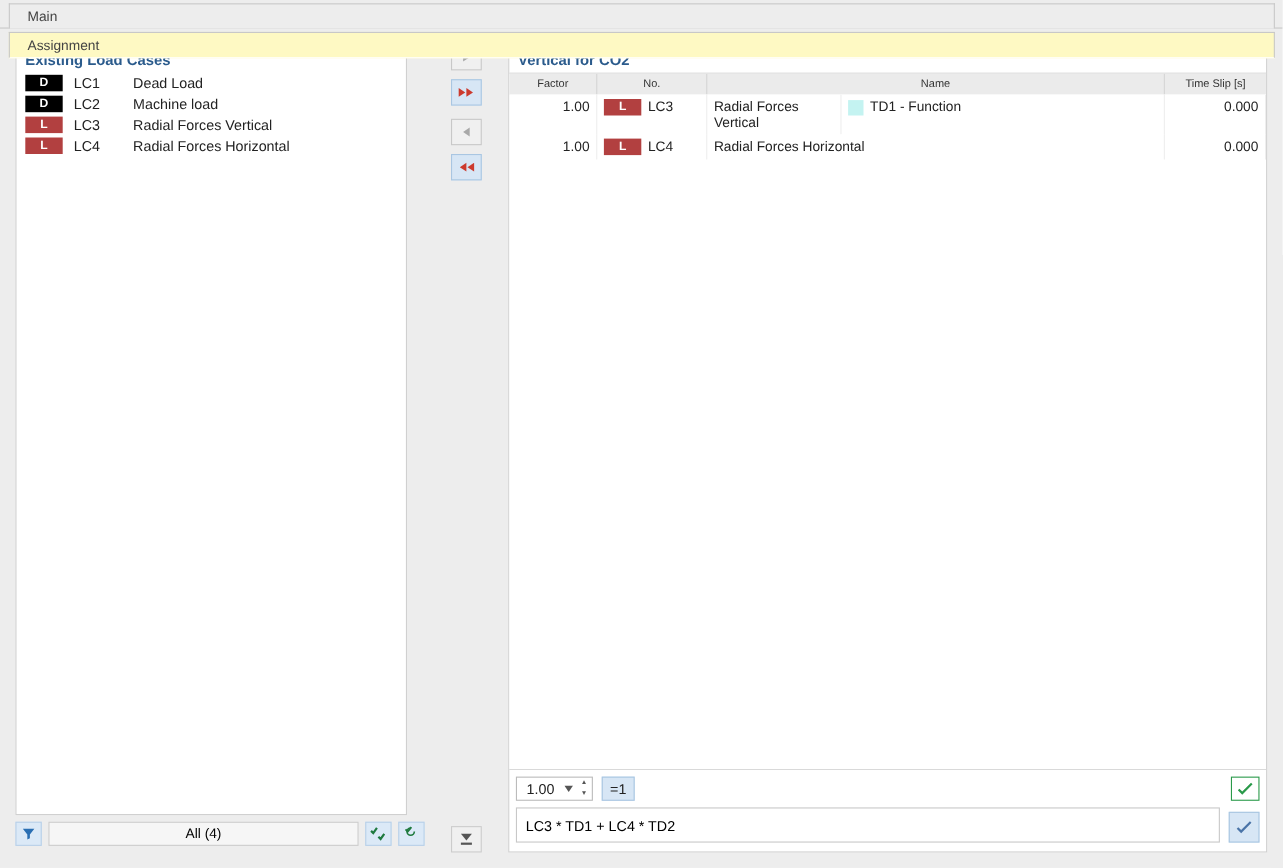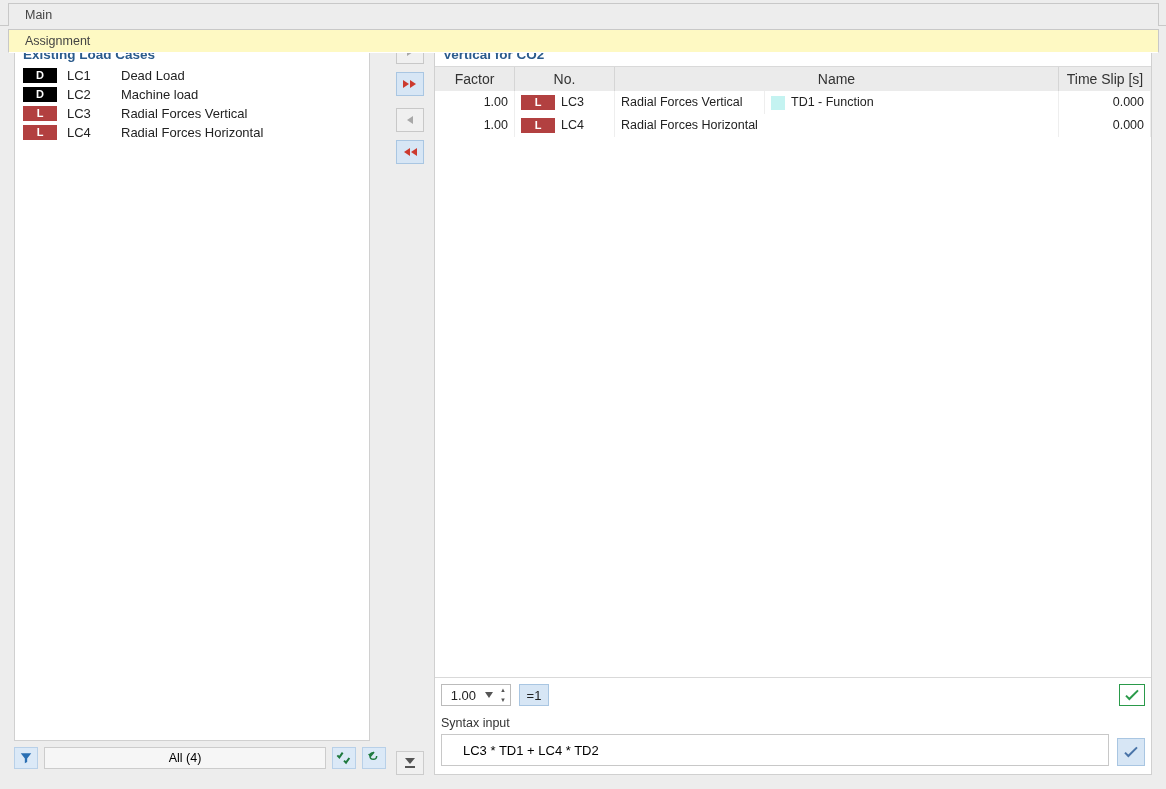--- a/index.html
+++ b/index.html
@@ -34,21 +34,21 @@
   }
   .tab.active {
     background: #fef9c3;
     position: relative;
     z-index: 2;
     border-bottom: 1px solid #fff;
   }
   .main-area {
     display: flex;
     padding: 14px;
-    gap: 8px;
+    gap: 22px;
     height: calc(789px - 26px);
   }
   .panel {
     background: #fff;
     border: 1px solid #d0d0d0;
     display: flex;
     flex-direction: column;
   }
   .panel-left {
     width: 356px;
@@ -140,21 +140,21 @@
     border-bottom: 1px solid #d9d9d9;
     flex: 1;
     display: flex;
     flex-direction: column;
     overflow: hidden;
   }
   .grid-head {
     display: flex;
     background: #ebebeb;
     color: #333;
-    font-size: 14px;
+    font-size: 10px;
   }
   .gh, .gc { border-right: 1px solid #d5d5d5; padding: 4px 6px; }
   .grid-head .gh { text-align: center; }
   .col-factor { width: 80px; text-align: right; }
   .col-no { width: 100px; }
   .col-name { flex: 1; }
   .col-td { width: 294px; }
   .col-slip { width: 92px; text-align: right; border-right: none; }
   .grid-body { flex:1; overflow:auto; background:#fff; }
   .grid-row { display:flex; font-size:12.5px; }
@@ -192,21 +192,21 @@
     align-items:center;
     justify-content:center;
     cursor:pointer;
   }
   .syntax-block { padding: 0 6px 8px 6px; display:flex; align-items:flex-end; gap:8px; }
   .syntax-label { font-size:12.5px; color:#333; padding:4px 0; }
   .syntax-input {
     width: 100%;
     height: 32px;
     border: 1px solid #c8c8c8;
-    padding: 6px 21px;
+    padding: 6px 8px;
     font-size: 13px;
     outline: none;
     font-family: inherit;
   }
   .syntax-col { flex:1; }
   .confirm-btn {
     width: 28px; height: 28px;
     background:#d7e6f5;
     border:1px solid #a9c6e2;
     display:flex; align-items:center; justify-content:center;
@@ -368,23 +368,20 @@
         </div>
         <div class="eq1-btn">=1</div>
         <div class="spacer"></div>
         <div class="check-green">
           <svg width="16" height="14" viewBox="0 0 24 20">
               <path stroke="#2a9a4a" stroke-width="3" fill="none" d="M3 11l5 5L21 3"></path>
             </svg>
         </div>
       </div>
 
-      <div style="padding:0 6px;">
-        <div class="syntax-label">Syntax input</div>
-      </div>
       <div class="syntax-block">
         <div class="syntax-col">
           <input class="syntax-input" value="LC3 * TD1 + LC4 * TD2" style="">
         </div>
         <div class="confirm-btn">
           <svg width="16" height="14" viewBox="0 0 24 20">
               <path stroke="#4a74a8" stroke-width="3" fill="none" d="M3 11l5 5L21 3"></path>
             </svg>
         </div>
       </div>

